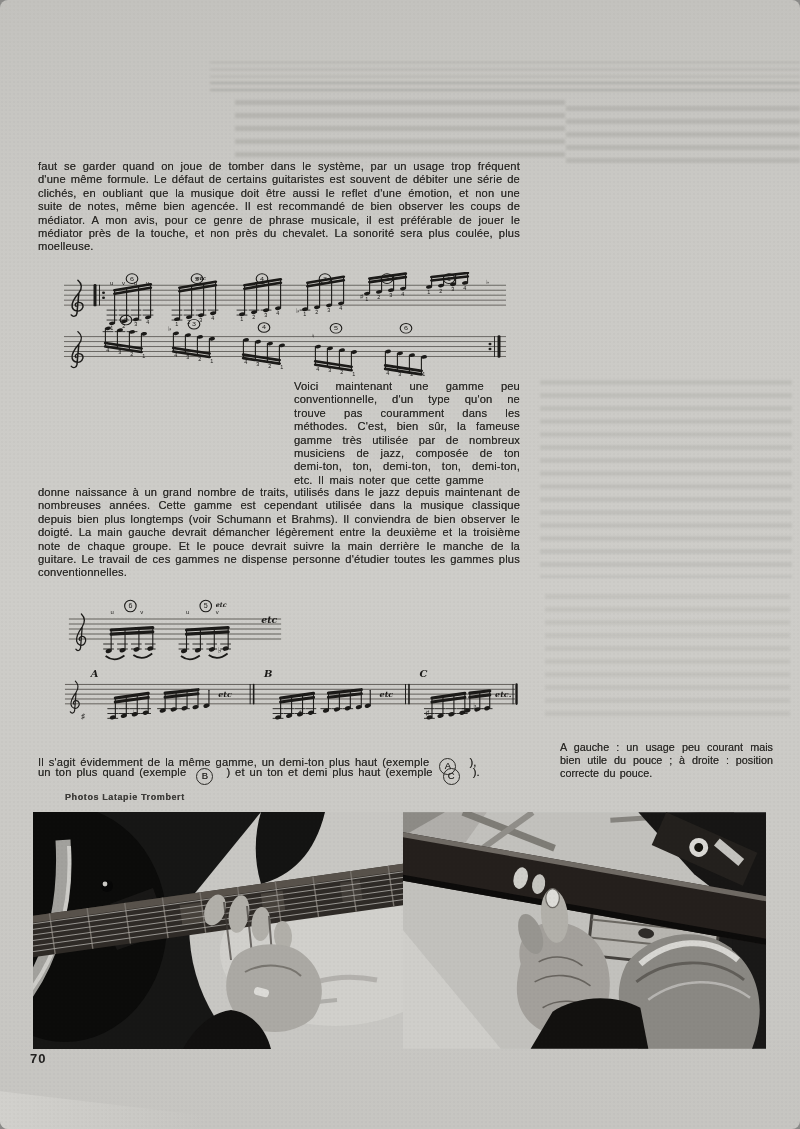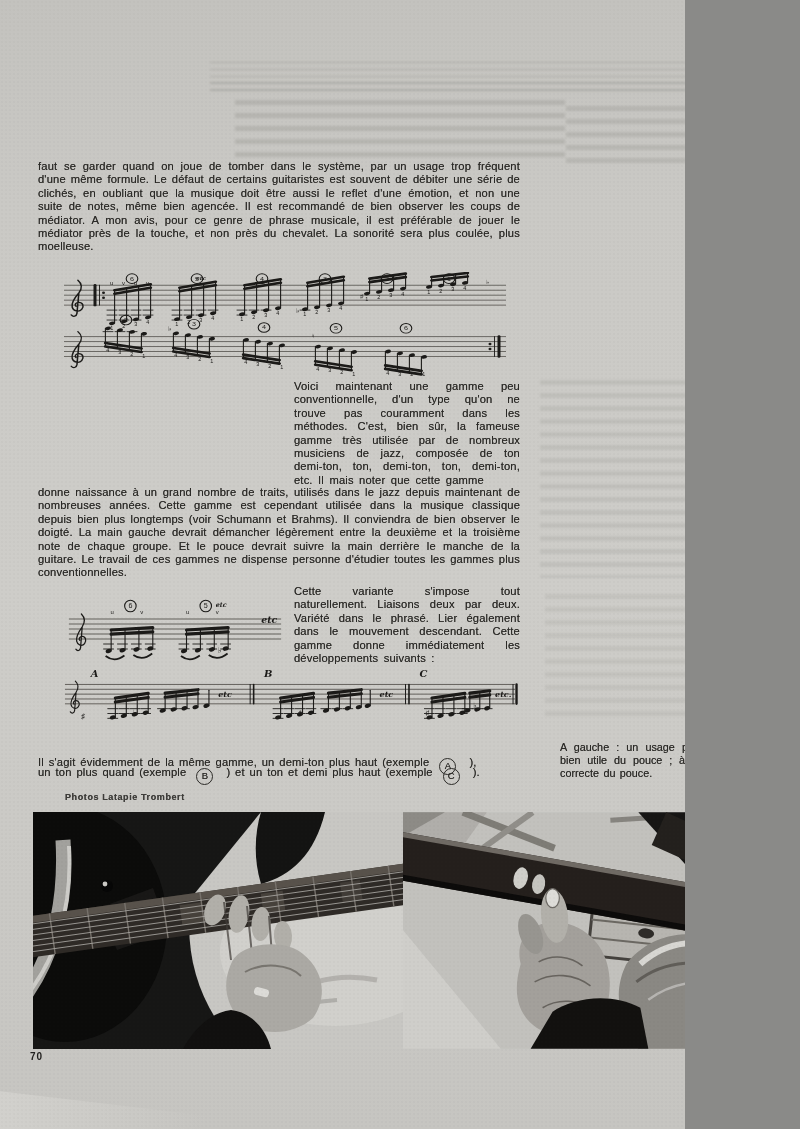--- a/index.html
+++ b/index.html
@@ -1,35 +1,35 @@
 <!DOCTYPE html>
 <html lang="fr"><head>
 <meta charset="utf-8">
 <style>
   html,body{margin:0;padding:0;background:#8a8a88;}
   .page{
-    position:relative;width:685px;height:1129px;overflow:hidden;
+    position:relative;width:800px;height:1129px;overflow:hidden;
     background:linear-gradient(180deg,#c3c2be 0%,#cac9c5 18%,#cecdc9 52%,#c9c8c4 86%,#c6c5c1 100%);
-    font-family:"Liberation Sans",sans-serif;color:#2b2a27;
+    font-family:"Liberation Sans",sans-serif;color:#2b2a27;border-radius:8px;
   }
   .page::after{content:"";position:absolute;inset:0;pointer-events:none;
     background-image:radial-gradient(rgba(60,60,56,.05) 1px,transparent 1px);background-size:4px 4px;opacity:.5;}
   .p{position:absolute;font-size:11.2px;line-height:13.4px;text-align:justify;
      word-spacing:1.6px;letter-spacing:.15px;text-shadow:0 0 .4px rgba(43,42,39,.75);}
   .narrow{word-spacing:2.2px;}
   .sentence{position:absolute;font-size:11.2px;letter-spacing:.15px;word-spacing:1.6px;
      text-shadow:0 0 .4px rgba(43,42,39,.75);white-space:nowrap;}
   .circ{display:inline-block;width:15px;height:15px;border:1.4px solid #2b2a27;border-radius:50%;
      text-align:center;line-height:14px;font-size:9.5px;vertical-align:-3px;margin:0 4px 0 10px;}
   .gapr{margin-left:9px;}
   .credit{position:absolute;font-size:9px;font-weight:bold;letter-spacing:.6px;color:#3d3c39;
      text-shadow:0 0 .3px rgba(61,60,57,.8);}
   .caption-right{position:absolute;font-size:10.8px;line-height:13.2px;text-align:justify;
      word-spacing:1.4px;text-shadow:0 0 .4px rgba(43,42,39,.75);}
-  .pagenum{position:absolute;font-size:10px;font-weight:bold;letter-spacing:1px;color:#222120;}
+  .pagenum{position:absolute;font-size:13px;font-weight:bold;letter-spacing:1px;color:#222120;}
   .music{position:absolute;}
   .photos{position:absolute;left:33px;top:812px;display:flex;}
   .photos svg{display:block;}
   .bleed{position:absolute;filter:blur(1.2px);pointer-events:none;transform:scaleX(-1);}
   .bleed.lines{background:repeating-linear-gradient(180deg,rgba(116,115,110,.34) 0 5px,rgba(0,0,0,0) 5px 13px);}
   .bleed.staffb{background:repeating-linear-gradient(180deg,rgba(110,109,105,.5) 0 1.3px,rgba(0,0,0,0) 1.3px 6.8px);}
   .curl{position:absolute;left:0;top:1075px;width:320px;height:54px;pointer-events:none;
      background:linear-gradient(100deg,#d5d4d0 0%,rgba(213,212,208,0) 65%);
      clip-path:polygon(0 30%,100% 100%,0 100%);opacity:.8;}
 </style>
@@ -281,21 +281,20 @@
         <text x="356" y="70.4" font-size="7.2" fill="#1b1a18" font-family="&quot;Liberation Sans&quot;,sans-serif" font-style="normal" font-weight="normal" text-anchor="middle">6</text>
         <text x="118" y="71" font-size="8" fill="#1b1a18" font-family="&quot;Liberation Sans&quot;,sans-serif" font-style="normal" font-weight="normal">♭</text>
         <text x="262" y="80" font-size="7" fill="#1b1a18" font-family="&quot;Liberation Sans&quot;,sans-serif" font-style="normal" font-weight="normal">♮</text>
       </g>
     </svg>
 
   <div class="p narrow" style="left:294px;top:380px;width:226px;">Voici maintenant une gamme peu conventionnelle, d'un type qu'on ne trouve pas couramment dans les méthodes. C'est, bien sûr, la fameuse gamme très utilisée par de nombreux musiciens de jazz, composée de ton demi-ton, ton, demi-ton, ton, demi-ton, etc. Il mais noter que cette gamme</div>
 
   <div class="p" style="left:38px;top:486px;width:482px;">donne naissance à un grand nombre de traits, utilisés dans le jazz depuis maintenant de nombreuses années. Cette gamme est cependant utilisée dans la musique classique depuis bien plus longtemps (voir Schumann et Brahms). Il conviendra de bien observer le doigté. La main gauche devrait démancher légèrement entre la deuxième et la troisième note de chaque groupe. Et le pouce devrait suivre la main derrière le manche de la guitare. Le travail de ces gammes ne dispense personne d'étudier toutes les gammes plus conventionnelles.</div>
 
-  <div class="p narrow" style="left:294px;top:585px;width:226px;">Cette variante s'impose tout naturellement. Liaisons deux par deux. Variété dans le phrasé. Lier également dans le mouvement descendant. Cette gamme donne immédiatement les développements suivants :</div>
 
   <svg id="ex2" class="music" style="left:57px;top:597px;" width="238" height="72" viewBox="0 0 240 72" preserveAspectRatio="none">
       <g>
         <line x1="12" y1="22" x2="226" y2="22" stroke="#56534e" stroke-width="0.9"></line>
         <line x1="12" y1="27" x2="226" y2="27" stroke="#56534e" stroke-width="0.9"></line>
         <line x1="12" y1="32" x2="226" y2="32" stroke="#56534e" stroke-width="0.9"></line>
         <line x1="12" y1="37" x2="226" y2="37" stroke="#56534e" stroke-width="0.9"></line>
         <line x1="12" y1="42" x2="226" y2="42" stroke="#56534e" stroke-width="0.9"></line>
         <path d="M2,-20 C6,-16 7,-10 3,-4 C-2,3 -5,9 -4,14 C-3,19 3,21 6,17 C9,13 7,8 3,8 C0,8 -2,11 0,13 M3,-4 L1,22 C0.5,26 -3,27 -5,24" transform="translate(23,33) scale(0.8)" fill="none" stroke="#1b1a18" stroke-width="1.6" stroke-linecap="round"></path>
         <line x1="47" y1="47" x2="57" y2="47" stroke="#1b1a18" stroke-width="0.9" stroke-linecap="round"></line>

